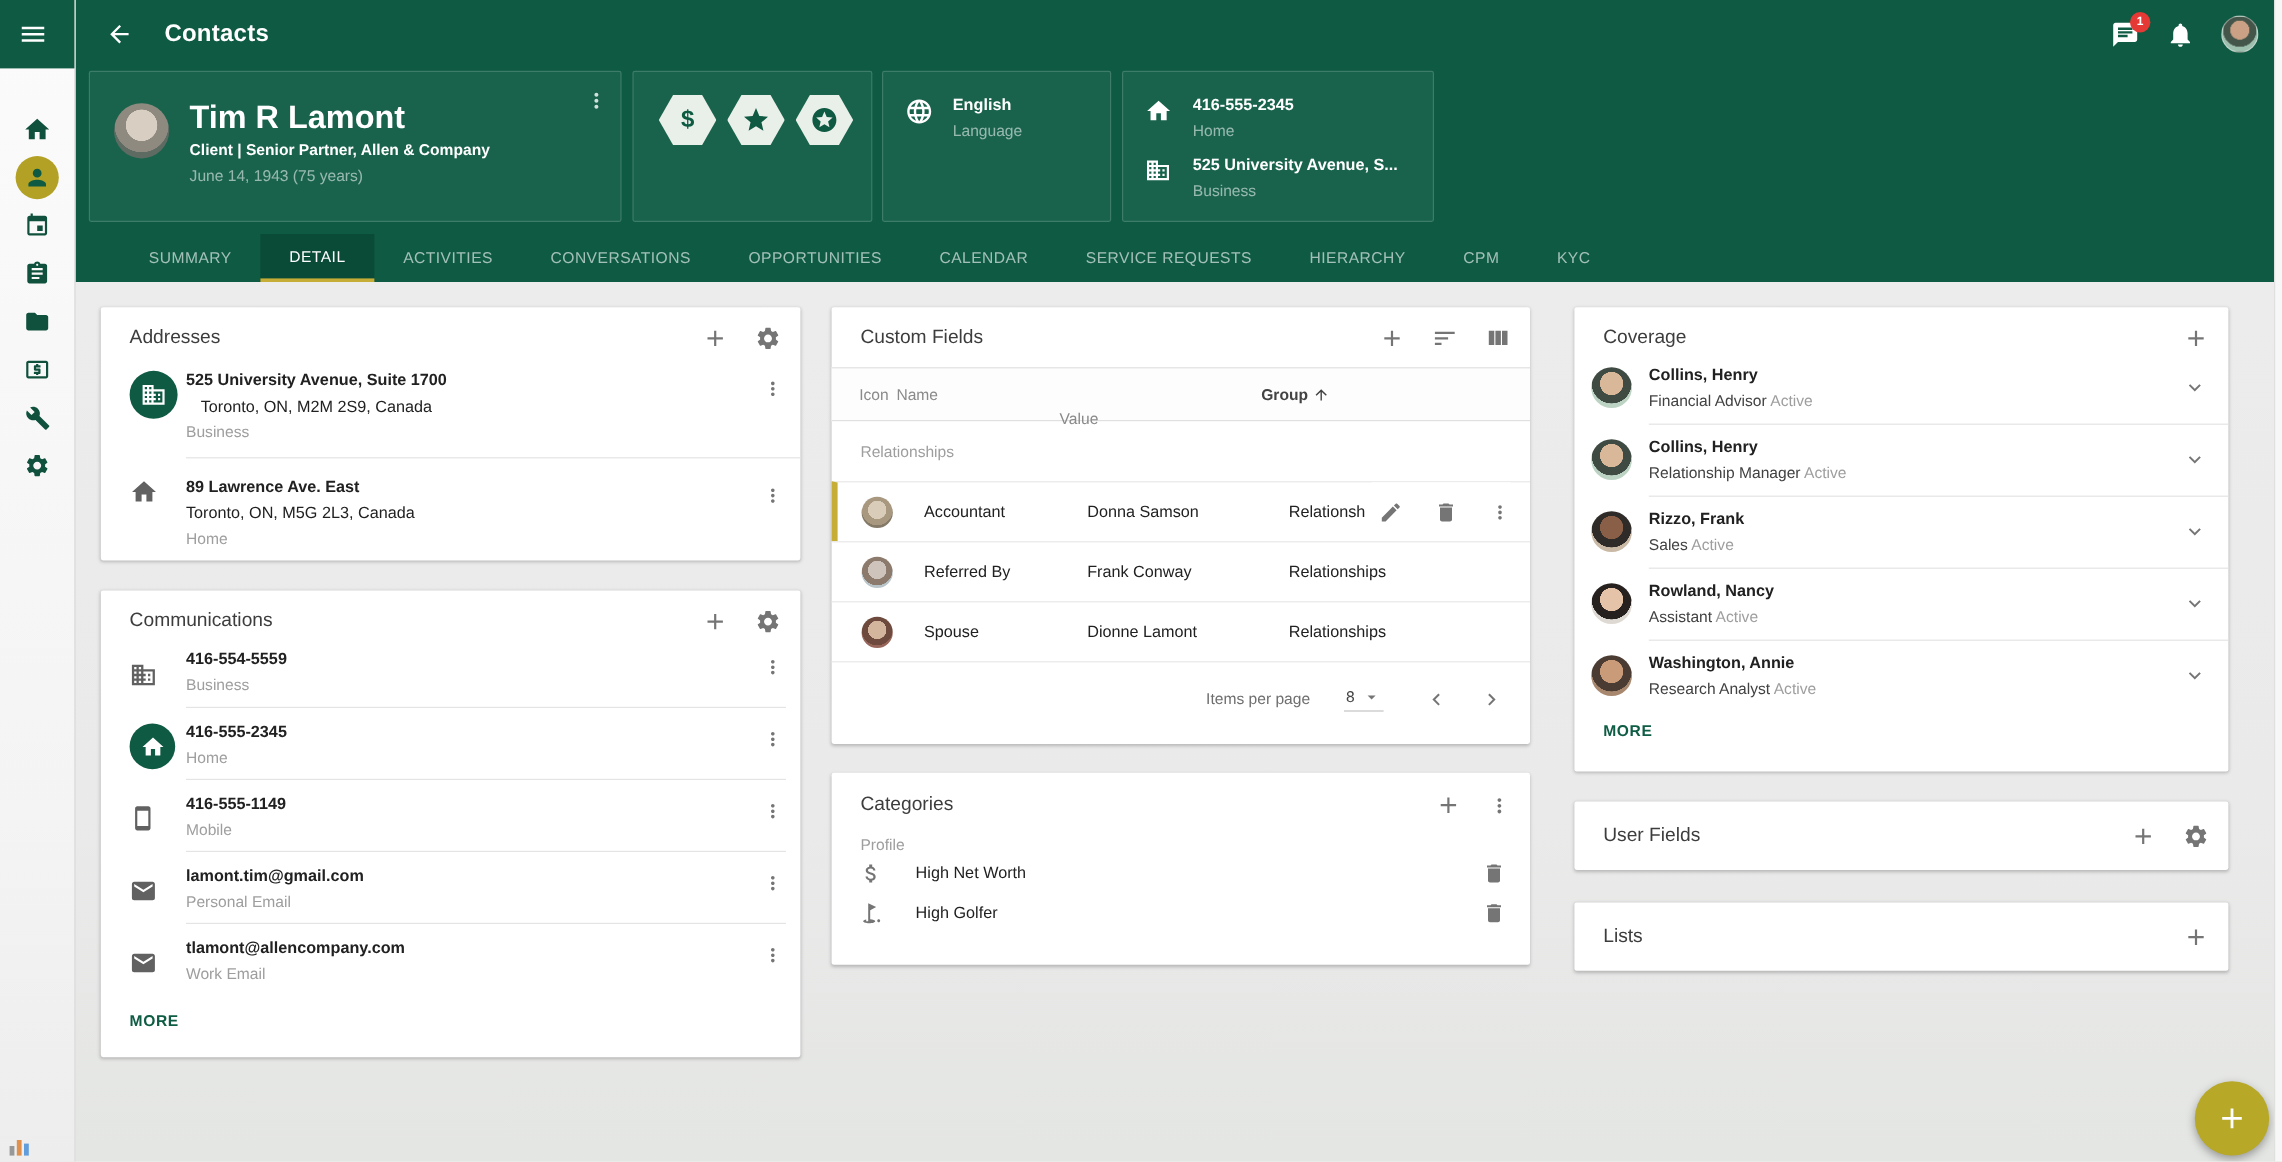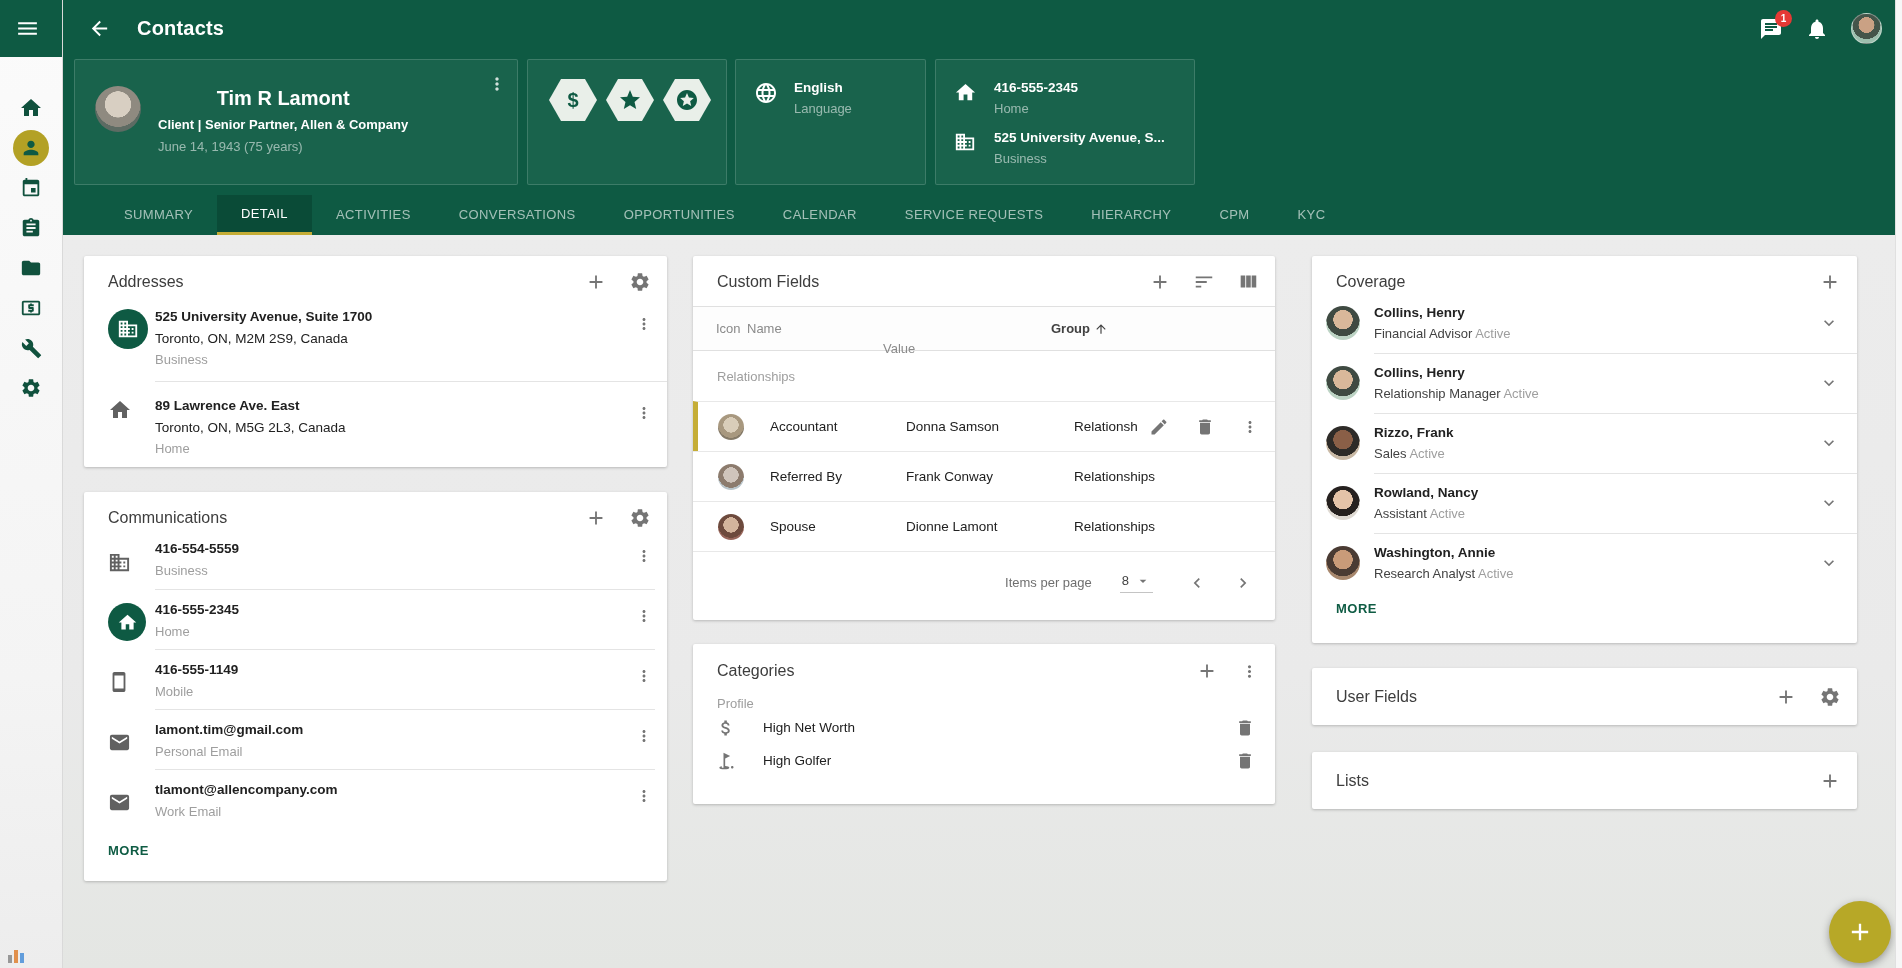--- a/index.html
+++ b/index.html
@@ -38,21 +38,21 @@
   .head-cards { position:relative; height:126px; margin-top:2px; }
   .hcard { position:absolute; top:0; height:126px; background:#19634c; border:1px solid rgba(255,255,255,.16); border-radius:2px; }
   .hcard-profile { left:11px;  width:444px; display:flex; padding:26px 16px 0 20px; }
   .hcard-badges  { left:464px; width:200px; }
   .hcard-lang    { left:672px; width:191px; }
   .hcard-phone   { left:872px; width:260px; }
 
   .profile-avatar { width:46px; height:46px; border-radius:50%; flex:0 0 46px;
                     background:radial-gradient(circle at 50% 40%, #d8cfc2 0 36%, #8f8a80 37% 62%, #5d6b63 63%); }
   .profile-text { margin-left:17px; }
-  .profile-name { font-size:20px; font-weight:700; color:#fff; line-height:24px;text-align:center; }
+  .profile-name { font-size:27px; font-weight:700; color:#fff; line-height:24px; }
   .profile-sub  { font-size:13px; font-weight:700; color:#fff; margin-top:7px; }
   .profile-date { font-size:13px; color:rgba(255,255,255,.55); margin-top:7px; }
   .hcard-menu { position:absolute; top:14px; right:10px; color:rgba(255,255,255,.8); cursor:pointer; }
 
   .hex-row { display:flex; gap:9px; padding:19px 0 0 21px; }
   .hex { width:48px; height:42px; background:#e9efe9;
          clip-path:polygon(25% 0,75% 0,100% 50%,75% 100%,25% 100%,0 50%);
          display:flex; align-items:center; justify-content:center; color:#0e5a43; }
   .hex .dollar-glyph { font-size:20px; font-weight:700; }
 
@@ -83,21 +83,21 @@
 
   
   .addr-row { display:flex; padding:16px 12px 0 24px; position:relative; }
   .addr-row + .addr-row { border-top:1px solid #e4e4e4; margin-left:71px; padding-left:0; margin-top:14px; }
   .addr-icon-wrap { width:47px; flex:0 0 47px; }
   .addr-row + .addr-row .addr-icon-wrap { margin-left:-71px; width:71px; flex-basis:71px; padding-left:24px; }
   .ico-circle { width:40px; height:40px; border-radius:50%; background:#0e5a43; color:#fff;
                 display:flex; align-items:center; justify-content:center; }
   .ico-plain { color:#616161; padding-top:8px; }
   .addr-line1 { font-size:13.5px; font-weight:700; color:#212121; }
-  .addr-line2 { font-size:13.5px; color:#212121; margin-top:7px; }
+  .addr-line2 { font-size:13.5px; color:#212121; margin-top:7px;text-align:center; }
   .addr-line3 { font-size:13px; color:#9e9e9e; margin-top:6px; }
   .row-menu { position:absolute; right:14px; top:22px; }
 
   .comm-row { display:flex; align-items:flex-start; padding:12px 12px 0 24px; position:relative; height:60px;justify-content:center; }
   .comm-row + .comm-row .comm-text { border-top:1px solid #e4e4e4; }
   .comm-icon { width:47px; flex:0 0 47px; padding-top:6px; }
   .comm-text { flex:1; padding-top:12px; margin-top:-12px; height:60px; }
   .comm-value { font-size:13.5px; font-weight:700; color:#212121; }
   .comm-label { font-size:13px; color:#9e9e9e; margin-top:7px; }
   .comm-row .row-menu { top:18px; }

